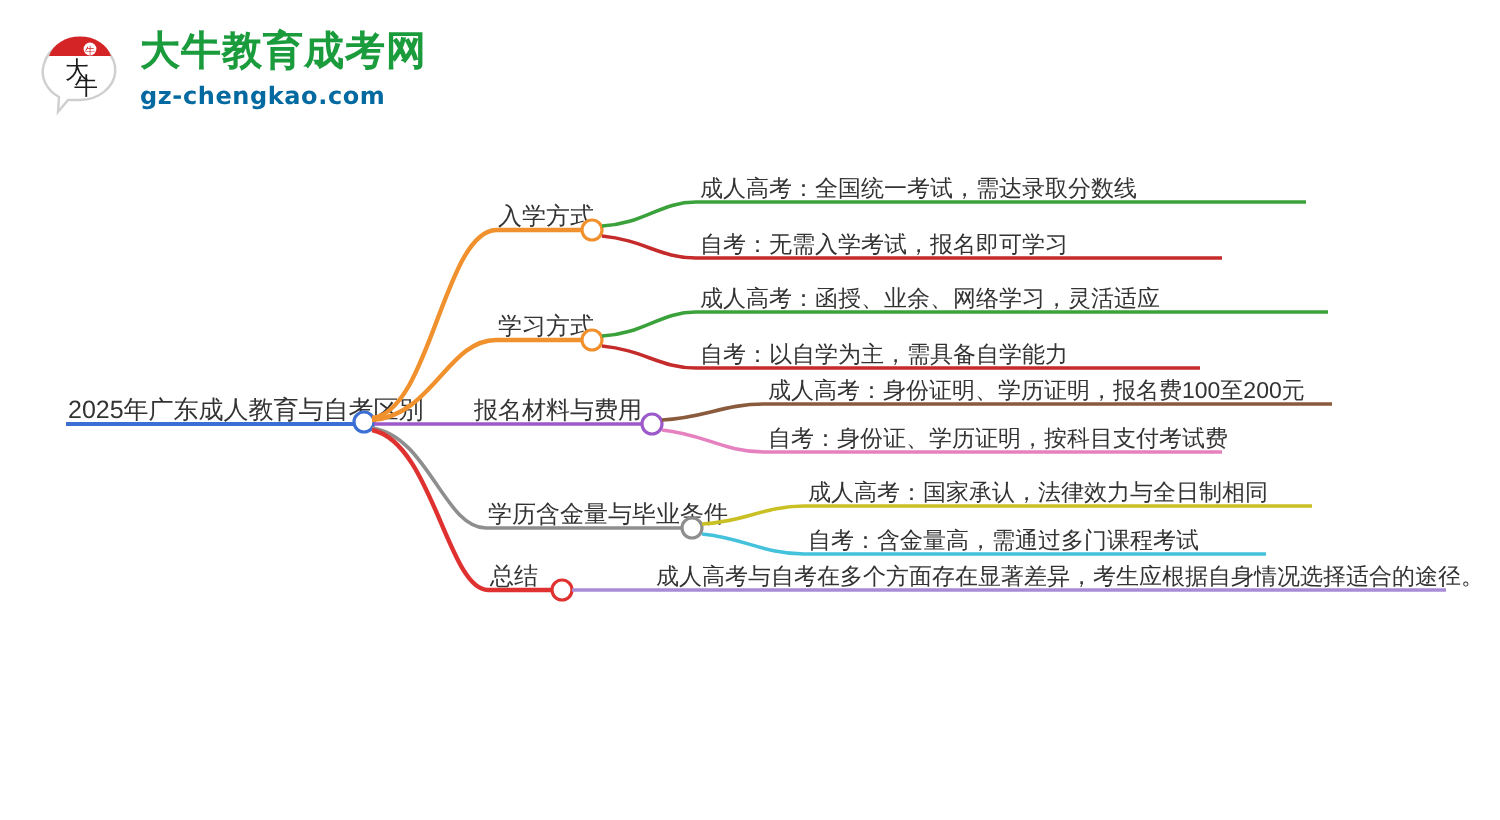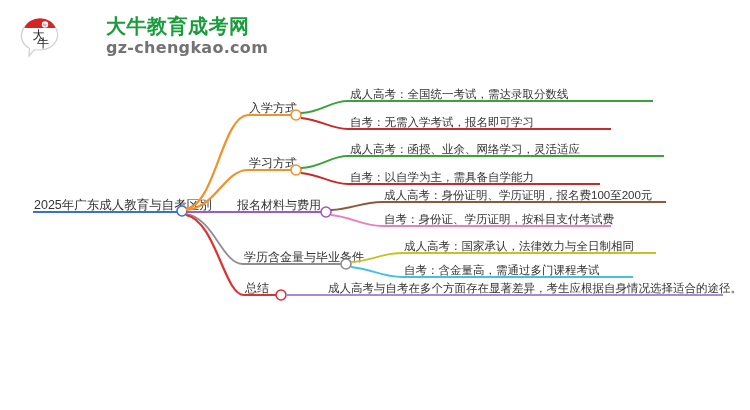--- a/index.html
+++ b/index.html
@@ -27,34 +27,33 @@
     position: absolute;
     left: 0;
     top: 2px;
     width: 44px;
     height: 44px;
   }
   #logo-text-wrap {
     position: absolute;
     left: 52px;
     top: 2px;
-    margin-left: 36px;
   }
   #logo-title {
     font-size: 20px;
     font-weight: bold;
     color: #1a9b3c;
     letter-spacing: 0.5px;
     line-height: 24px;
     white-space: nowrap;
   }
   #logo-sub {
-    font-size: 16px;
+    font-size: 12px;
     font-weight: bold;
-    color: #737373;
+    color: #0369a1;
     letter-spacing: 0.3px;
     line-height: 16px;
     margin-top: 2px;
     white-space: nowrap;
     font-family: "DejaVu Sans", sans-serif;
   }
 
   
   #mindmap {
     position: absolute;

